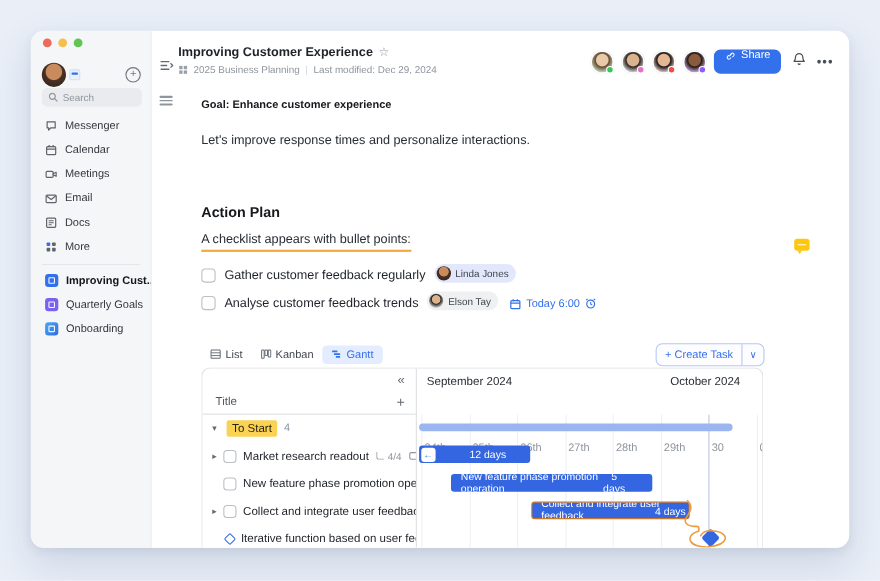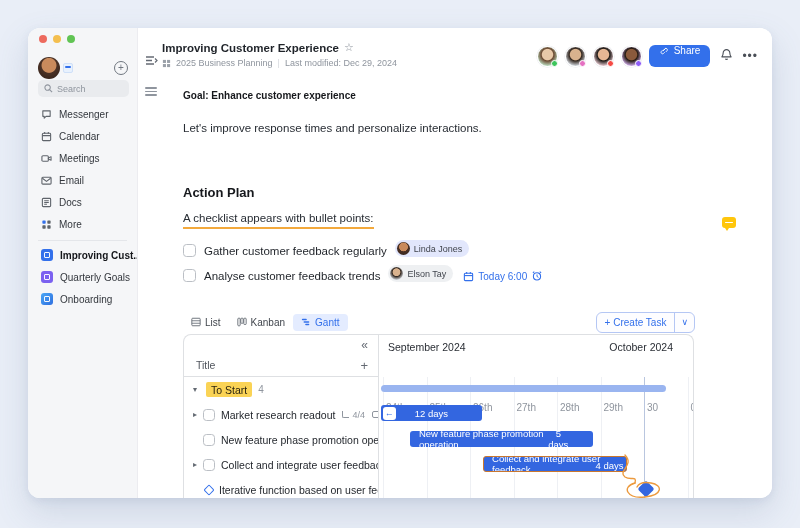--- a/index.html
+++ b/index.html
@@ -106,21 +106,21 @@
   .month-l { left:9px; } .month-r { right:20px; }
   .gridline { position:absolute; top:42px; bottom:0; width:1px; background:#eef0f4; }
   .gridline.today { background:#b9c6df; }
   .tick { position:absolute; top:26px; font-size:10px; color:#8f959e;margin-top:41px; }
   .gbar { position:absolute; height:16px; background:#3366e0; border-radius:3px; color:#fff; font-size:9.5px;
     display:flex; align-items:center; overflow:hidden; }
   .summary { height:7px; background:#9ab5f0; border-radius:3.5px; top:50px; }
   .bar-1 { top:70px; } .bar-2 { top:96px; } .bar-3 { top:121px; border:1.4px solid #c9772e; }
   .back-chip { width:13px; height:13px; background:#fff; border-radius:3px; margin-left:2px; color:#3370eb; font-size:9px;
     display:flex; align-items:center; justify-content:center; flex:none; }
-  .bar-1 .dur { flex:1; padding-right:10px;padding-left:19px; }
+  .bar-1 .dur { flex:1; text-align:center; padding-right:10px;padding-left:19px; }
   .bar-2 .blabel { padding-left:9px; } .bar-2 .dur { margin-left:auto; padding-right:24px;text-align:center; }
   .bar-3 .blabel { padding-left:8px; } .bar-3 .dur { position:absolute; right:3px; top:2.5px; }
   .milestone { position:absolute; top:148px; width:12px; height:12px; background:#3366e0; border-radius:2px; transform:rotate(45deg); }
   .squiggle { position:absolute; left:232px; top:118px; }
 </style>
 </head>
 <body>
 
 <div class="window">
 

